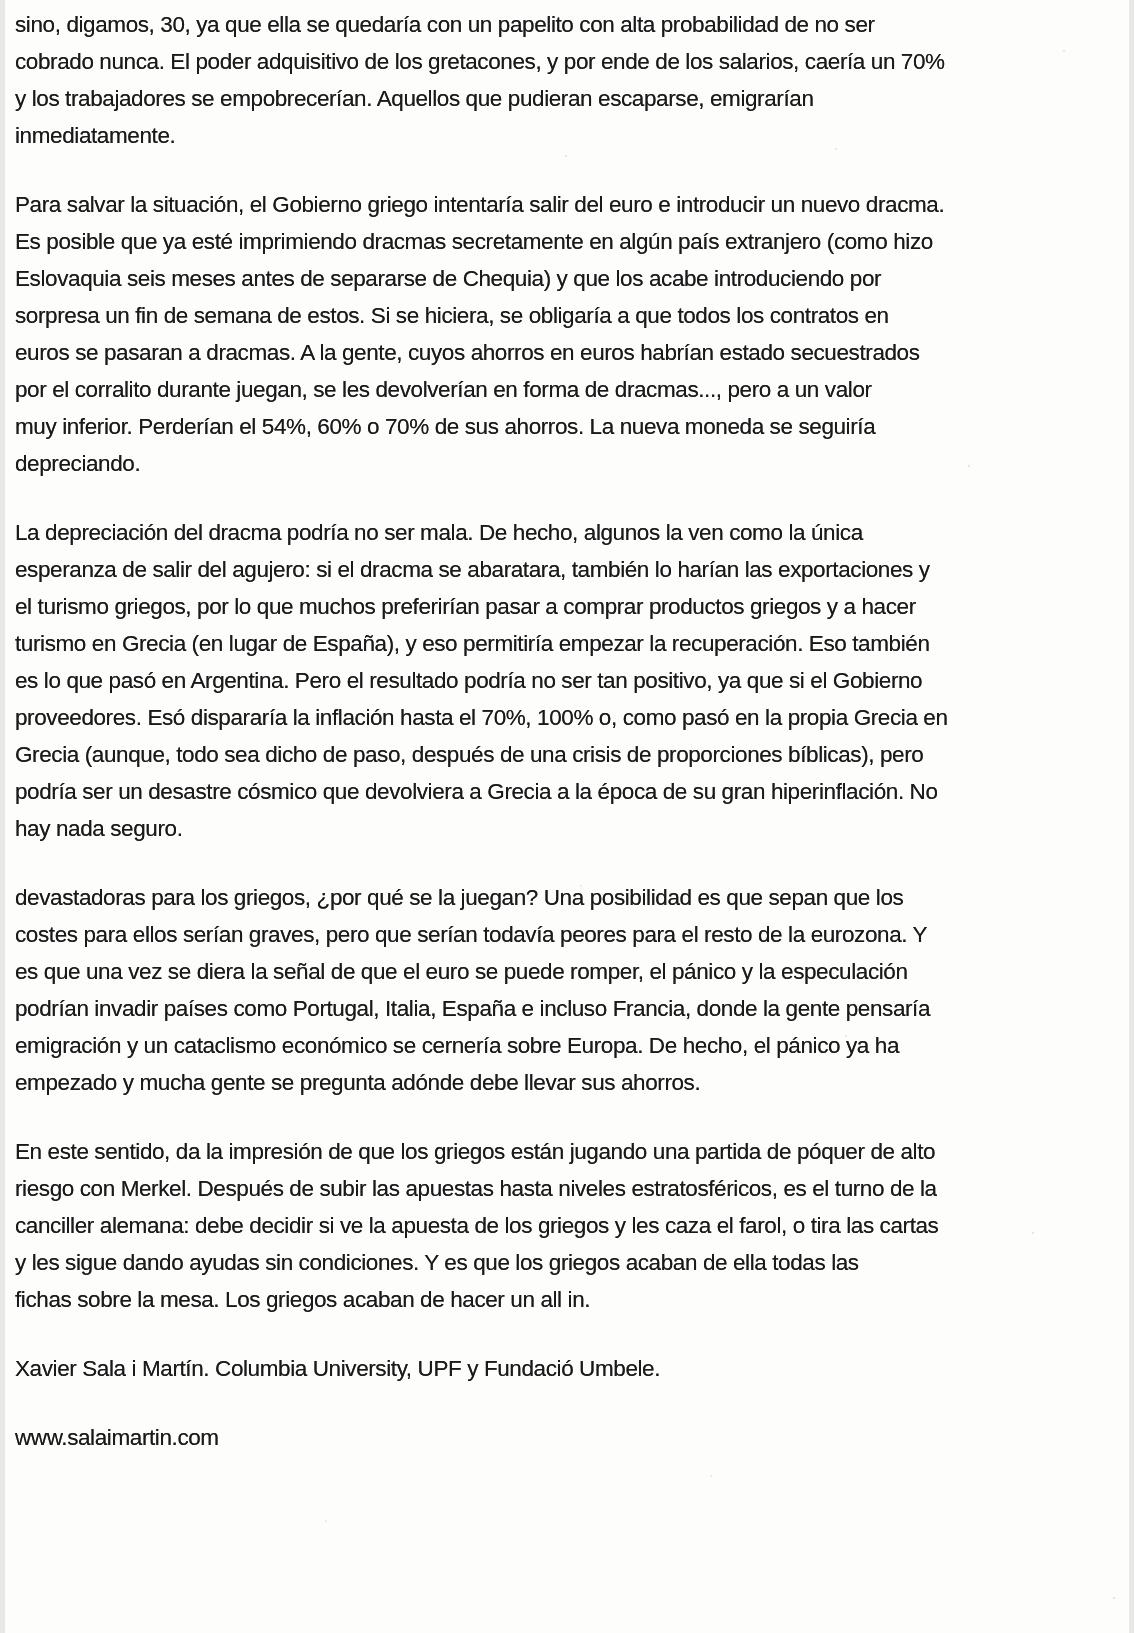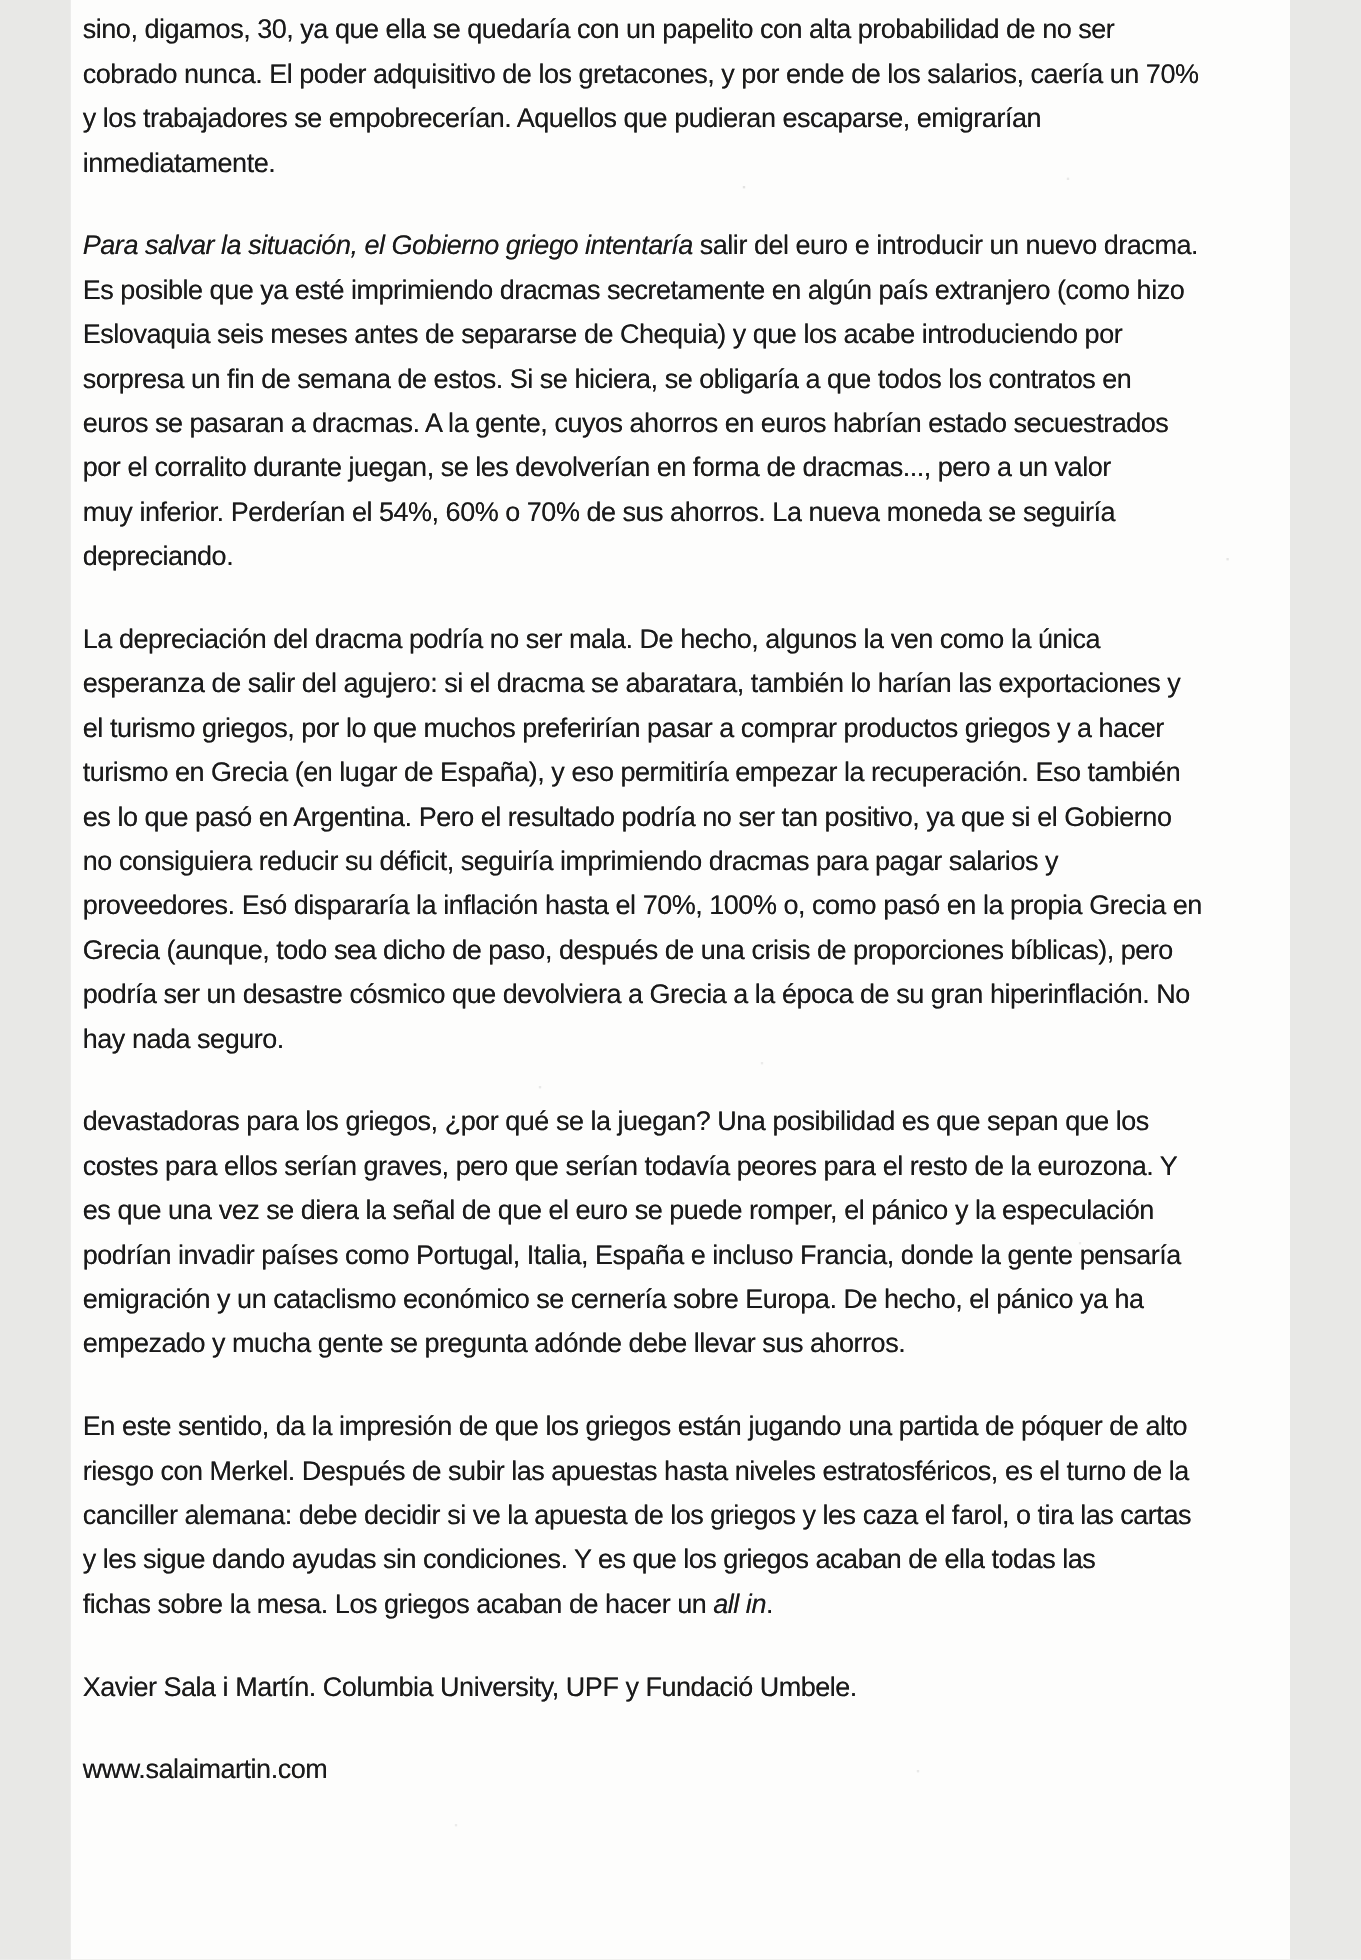--- a/index.html
+++ b/index.html
@@ -2,21 +2,21 @@
 <html><head>
 <meta charset="utf-8">
 <style>
   html, body {
     margin: 0;
     padding: 0;
     background: #e8e8e6;
   }
   .page {
     position: relative;
-    width: 1016px;
+    width: 1124px;
     height: 1633px;
     margin: 0 auto;
     background: #fdfdfc;
     box-sizing: border-box;
     padding: 6px 8px 0 10px;
     overflow: hidden;
     font-family: "Liberation Sans", "DejaVu Sans", sans-serif;
     font-size: 22.5px;
     line-height: 37px;
     letter-spacing: -0.4px;
@@ -40,21 +40,21 @@
       575px 885px 0 rgba(0,0,0,0.07),
       840px 1035px 0 rgba(0,0,0,0.07),
       1027px 1232px 0 rgba(0,0,0,0.09),
       705px 1475px 0 rgba(0,0,0,0.08),
       320px 1520px 0 rgba(0,0,0,0.07),
       1108px 1597px 0 rgba(0,0,0,0.10);
     pointer-events: none;
   }
   .para { margin: 0 0 32px 0; }
   .line { white-space: pre; }
-  .seg.italic { font-style: italic; }
+  .seg.italic { }
   .seg.bold { font-weight: normal; }
 </style>
 </head>
 <body>
 
 <div class="page">
   <div class="para">
       <div class="line"><span class="seg">sino, digamos, 30, ya que ella se quedaría con un papelito con alta probabilidad de no ser</span></div>
       <div class="line"><span class="seg">cobrado nunca. El poder adquisitivo de los gretacones, y por ende de los salarios, caería un 70%</span></div>
       <div class="line"><span class="seg">y los trabajadores se empobrecerían. Aquellos que pudieran escaparse, emigrarían</span></div>
@@ -69,21 +69,20 @@
       <div class="line"><span class="seg">por el corralito durante juegan, se les devolverían en forma de dracmas..., pero a un valor</span></div>
       <div class="line"><span class="seg">muy inferior. Perderían el 54%, 60% o 70% de sus ahorros. La nueva moneda se seguiría</span></div>
       <div class="line"><span class="seg">depreciando.</span></div>
     </div>
   <div class="para">
       <div class="line"><span class="seg">La depreciación del dracma podría no ser mala. De hecho, algunos la ven como la única</span></div>
       <div class="line"><span class="seg">esperanza de salir del agujero: si el dracma se abaratara, también lo harían las exportaciones y</span></div>
       <div class="line"><span class="seg">el turismo griegos, por lo que muchos preferirían pasar a comprar productos griegos y a hacer</span></div>
       <div class="line"><span class="seg">turismo en Grecia (en lugar de España), y eso permitiría empezar la recuperación. Eso también</span></div>
       <div class="line"><span class="seg">es lo que pasó en Argentina. Pero el resultado podría no ser tan positivo, ya que si el Gobierno</span></div>
-      <div class="line"><span class="seg">no consiguiera reducir su déficit, seguiría imprimiendo dracmas para pagar salarios y</span></div>
       <div class="line"><span class="seg">proveedores. Esó dispararía la inflación hasta el 70%, 100% o, como pasó en la propia Grecia en</span></div>
       <div class="line"><span class="seg">Grecia (aunque, todo sea dicho de paso, después de una crisis de proporciones bíblicas), pero</span></div>
       <div class="line"><span class="seg">podría ser un desastre cósmico que devolviera a Grecia a la época de su gran hiperinflación. No</span></div>
       <div class="line"><span class="seg">hay nada seguro.</span></div>
     </div>
   <div class="para">
       <div class="line"><span class="seg">devastadoras para los griegos, ¿por qué se la juegan? Una posibilidad es que sepan que los</span></div>
       <div class="line"><span class="seg">costes para ellos serían graves, pero que serían todavía peores para el resto de la eurozona. Y</span></div>
       <div class="line"><span class="seg">es que una vez se diera la señal de que el euro se puede romper, el pánico y la especulación</span></div>
       <div class="line"><span class="seg">podrían invadir países como Portugal, Italia, España e incluso Francia, donde la gente pensaría</span></div>

